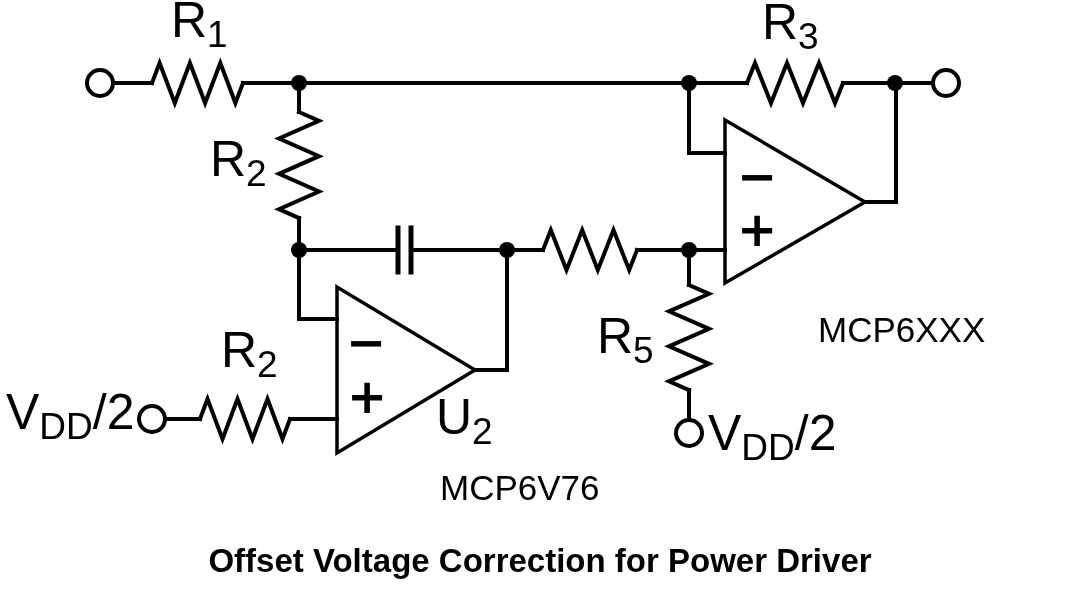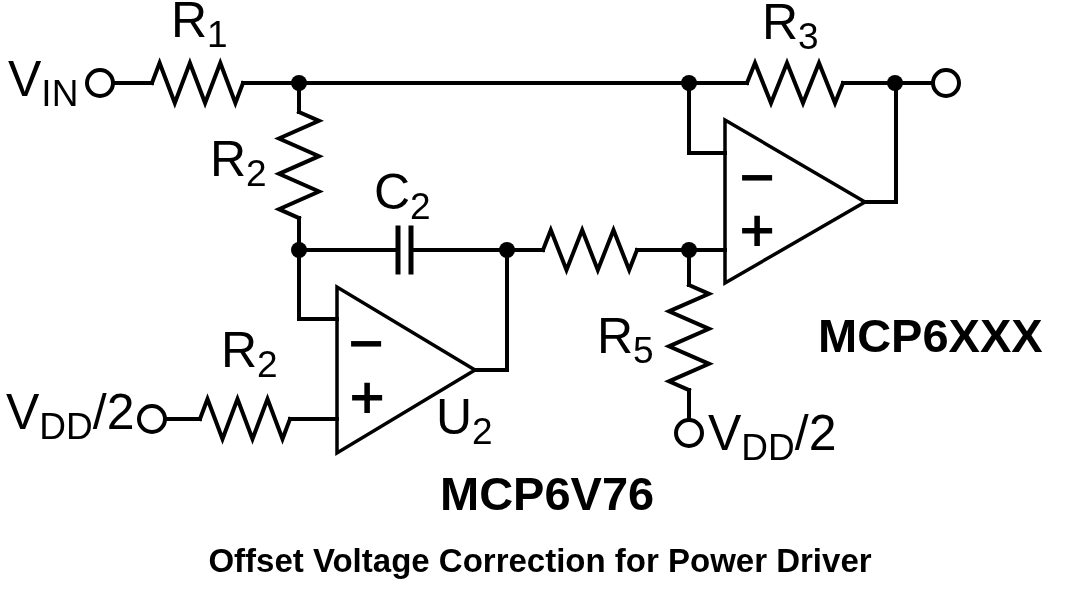--- a/index.html
+++ b/index.html
@@ -7,21 +7,21 @@
     position:relative;width:1080px;height:603px;background:#ffffff;
     font-family:"Liberation Sans",sans-serif;color:#000;overflow:hidden;
   }
   .stage svg{position:absolute;left:0;top:0;}
   .lbl{
     position:absolute;font-size:50px;line-height:1;color:#000;
     white-space:nowrap;letter-spacing:0px;
   }
   .lbl .m{font-size:50px;}
   .lbl .sub{font-size:37px;vertical-align:-10px;}
-  .part{font-weight:bold;font-size:47px;}
+  .part{font-weight:normal;font-size:35px;}
   .title{
     position:absolute;left:0;right:0;text-align:center;
     font-weight:bold;font-size:33px;line-height:1;color:#000;white-space:nowrap;
   }
   .opamp-sign{font-family:"DejaVu Sans",sans-serif;font-weight:bold;font-size:48px;fill:#000;}
 </style>
 </head>
 <body>
 
 <div class="stage">
@@ -75,35 +75,29 @@
       <circle cx="507" cy="250" r="8"></circle>
       <circle cx="689" cy="250" r="8"></circle>
     </g>
 
     <text x="757" y="176" text-anchor="middle" dominant-baseline="central" class="opamp-sign">−</text>
     <text x="757" y="229" text-anchor="middle" dominant-baseline="central" class="opamp-sign">+</text>
     <text x="366" y="342" text-anchor="middle" dominant-baseline="central" class="opamp-sign">−</text>
     <text x="367" y="396" text-anchor="middle" dominant-baseline="central" class="opamp-sign">+</text>
   </svg>
 
-  <div class="lbl" style="left:8px;top:54px">
-    <span class="m">V</span><span class="sub">IN</span>
-  </div>
 
   <div class="lbl" style="left:171px;top:-5px">
     <span class="m">R</span><span class="sub">1</span>
   </div>
 
   <div class="lbl" style="left:210px;top:134px">
     <span class="m">R</span><span class="sub">2</span>
   </div>
 
-  <div class="lbl" style="left:374px;top:167px">
-    <span class="m">C</span><span class="sub">2</span>
-  </div>
 
 
   <div class="lbl" style="left:762px;top:-3px">
     <span class="m">R</span><span class="sub">3</span>
   </div>
 
 
 
   <div class="lbl part" style="left:818px;top:312px">MCP6XXX</div>
 

